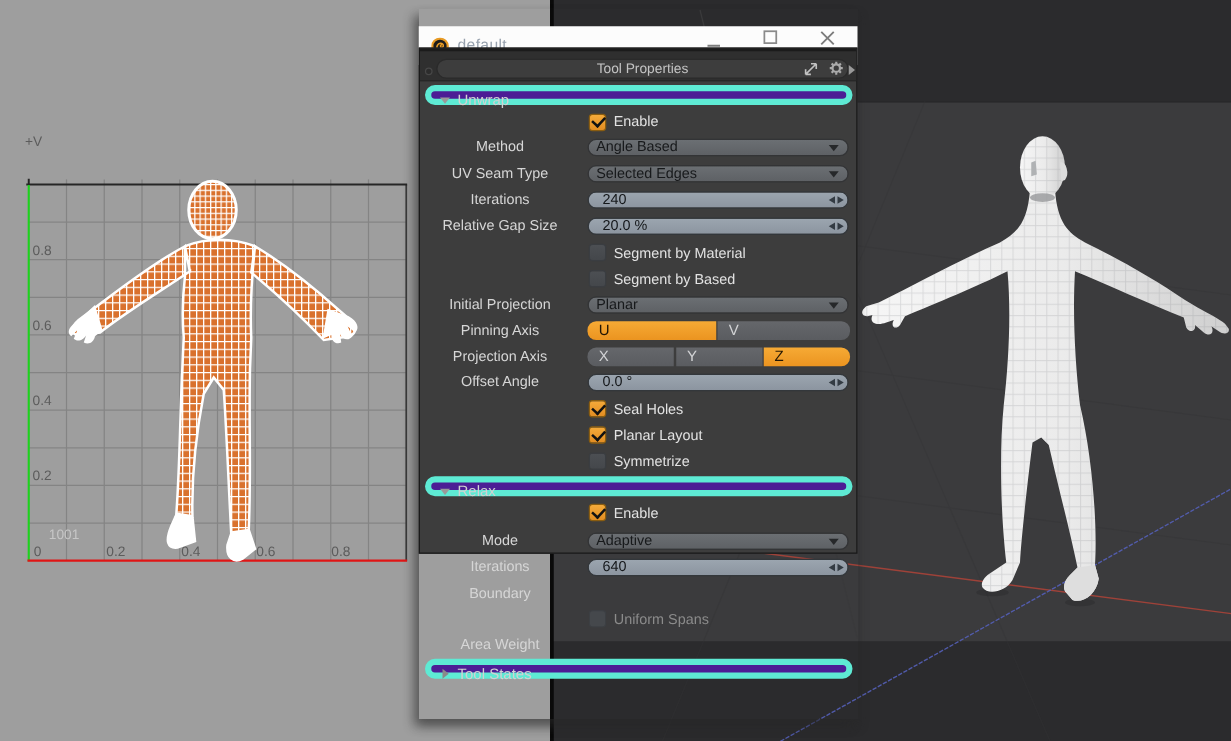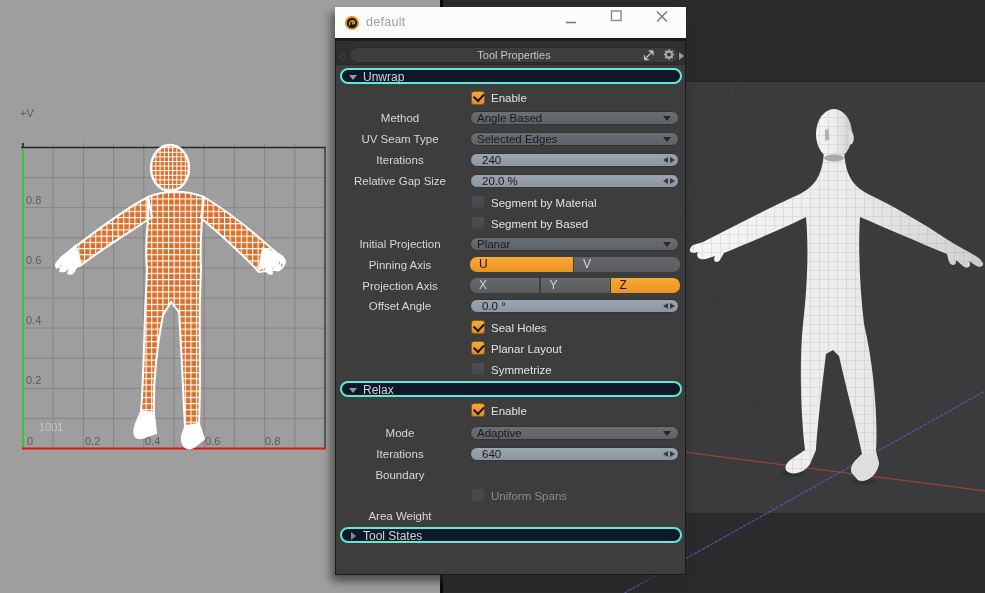--- a/index.html
+++ b/index.html
@@ -1,23 +1,23 @@
 <!DOCTYPE html>
 <html><head><meta charset="utf-8"><style>
 html,body{margin:0;padding:0}
 body{width:985px;height:593px;position:relative;overflow:hidden;background:#9e9e9e;font-family:"Liberation Sans",sans-serif}
 #rt{position:absolute;left:440px;top:0;width:545px;height:593px;background:#2b2b2d}
 #div{position:absolute;left:440px;top:0;width:3px;height:593px;background:#0a0a0a}
 #win{position:absolute;left:335px;top:7px;width:351px;height:568px;box-shadow:-5px 6px 8px rgba(40,40,40,.45),0 6px 8px rgba(40,40,40,.35)}
-#tbar{position:absolute;left:0;top:0;width:351px;height:31px;background:#fcfcfc}
+#tbar{position:absolute;left:0;top:14px;width:351px;height:31px;background:#fcfcfc}
 #ttl{position:absolute;left:31px;top:0;line-height:31px;font-size:12.5px;color:#97a1ad;letter-spacing:.3px}
-#cont{position:absolute;left:0;top:31px;width:351px;height:537px;background:#3d3d3d;border:1px solid #191919;box-sizing:border-box}
+#cont{position:absolute;left:0;top:31px;width:351px;height:405px;background:#3d3d3d;border:1px solid #191919;box-sizing:border-box}
 #tpstrip{position:absolute;left:0px;top:0px;width:349px;height:26px;background:#2f2f2f;border-top:2.5px solid #1b1b1b;border-bottom:1px solid #272727;box-sizing:border-box}
 #tpbar{position:absolute;left:13px;top:8px;width:330px;height:16px;background:#3d3d3d;border:1px solid #2a2a2a;border-radius:8px;box-sizing:border-box;text-align:center;font-size:11px;color:#c4c4c4;line-height:14px}
-.sec{position:absolute;left:4px;width:342px;height:16px;background:#0f172a;border:2px solid #5eead4;border-radius:8px;box-sizing:border-box;color:#d2d2d2;font-size:12px;line-height:14.5px;padding-left:21px}
+.sec{position:absolute;left:4px;width:342px;height:16px;background:#4c1d95;border:5px solid #5eead4;border-radius:8px;box-sizing:border-box;color:#d2d2d2;font-size:12px;line-height:14.5px;padding-left:21px}
 .tri{position:absolute;left:7px;top:5px;width:0;height:0;border:4px solid transparent;border-top:5px solid #999;border-bottom:none}
 .trir{position:absolute;left:9px;top:3px;width:0;height:0;border:4px solid transparent;border-left:5px solid #8a8a8a;border-right:none}
 .lbl{position:absolute;left:0;width:128px;text-align:center;font-size:11.5px;color:#d6d6d6;line-height:14.5px}
 .dd{position:absolute;left:134px;width:209px;height:14px;background:linear-gradient(#6b6f73,#5e6165);border:1px solid #333436;border-radius:7px;box-sizing:border-box;color:#17191b;font-size:11.5px;line-height:12.5px;padding-left:6px}
 .dd:after{content:"";position:absolute;right:7px;top:4px;width:0;height:0;border:4.5px solid transparent;border-top:5.5px solid #26282a;border-bottom:none}
 .num{position:absolute;left:134px;width:209px;height:14px;background:linear-gradient(#9ba5af,#8c95a0);border:1px solid #33373b;border-radius:7px;box-sizing:border-box;color:#15181b;font-size:11.5px;line-height:12.5px;padding-left:11px}
 .num i{position:absolute;right:10px;top:2.5px;width:0;height:0;border:3.8px solid transparent;border-right:5px solid #333b43;border-left:none}
 .num b{position:absolute;right:3.5px;top:2.5px;width:0;height:0;border:3.8px solid transparent;border-left:5px solid #333b43;border-right:none}
 .cb{position:absolute;left:135px;width:14px;height:14px;border-radius:3px;background:linear-gradient(#f4aa3a,#e28d22);border:1px solid #8a5d10;box-sizing:border-box}
 .cb:after{content:"";position:absolute;left:2px;top:1.8px;width:7.5px;height:5px;border-left:2px solid #121212;border-bottom:2.5px solid #121212;transform:rotate(-47deg);transform-origin:center}

